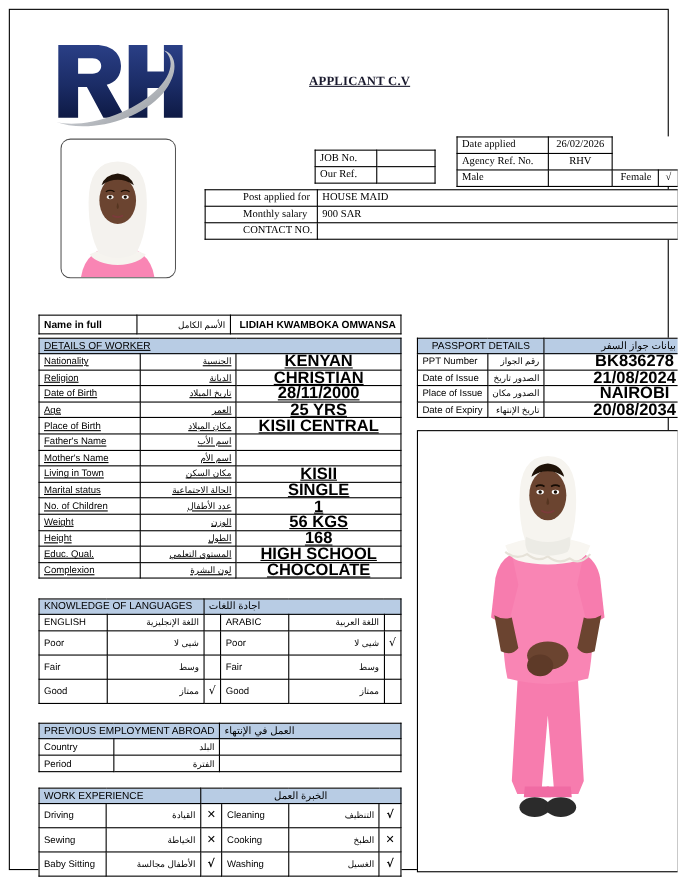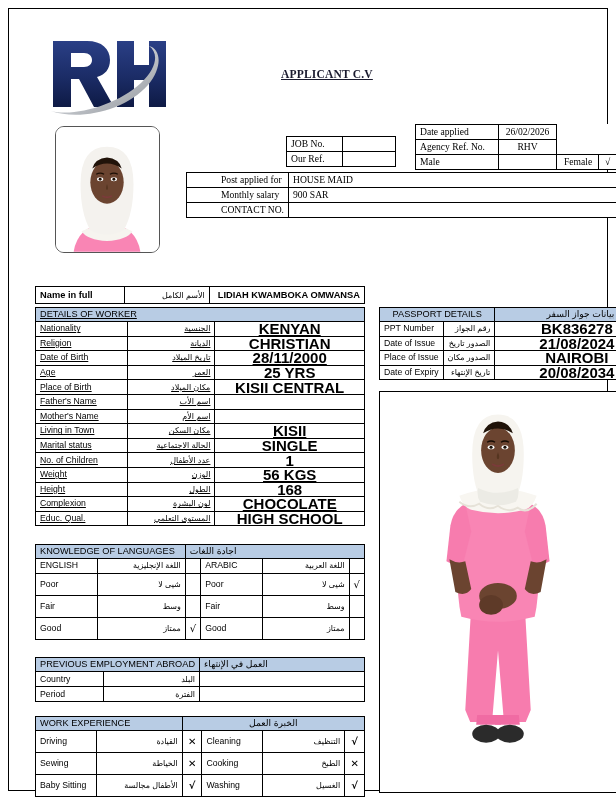--- a/index.html
+++ b/index.html
@@ -355,28 +355,28 @@
       <td class="d-en en">Weight</td>
       <td class="d-ar ar">الوزن</td>
       <td class="d-v val">56 KGS</td>
     </tr>
     <tr>
       <td class="d-en en">Height</td>
       <td class="d-ar ar">الطول</td>
       <td class="d-v val">168</td>
     </tr>
     <tr>
+      <td class="d-en en">Educ. Qual.</td>
+      <td class="d-ar ar">المستوى التعلمي</td>
+      <td class="d-v val">HIGH SCHOOL</td>
+    </tr>
+    <tr>
       <td class="d-en en">Complexion</td>
       <td class="d-ar ar">لون البشرة</td>
       <td class="d-v val">CHOCOLATE</td>
-    </tr>
-    <tr>
-      <td class="d-en en">Educ. Qual.</td>
-      <td class="d-ar ar">المستوى التعلمي</td>
-      <td class="d-v val">HIGH SCHOOL</td>
     </tr>
   </tbody>
     </table>
 
   <table class="section" id="passport-table">
     <tbody>
         <tr class="hdr">
       <td colspan="2" class="ctr">PASSPORT DETAILS</td>
       <td class="hdr-span-ar">بيانات جواز السفر</td>
     </tr>

